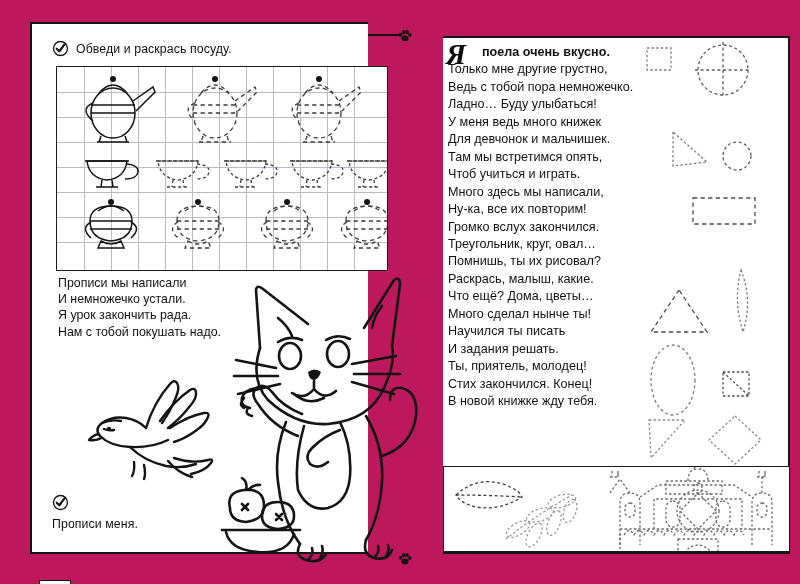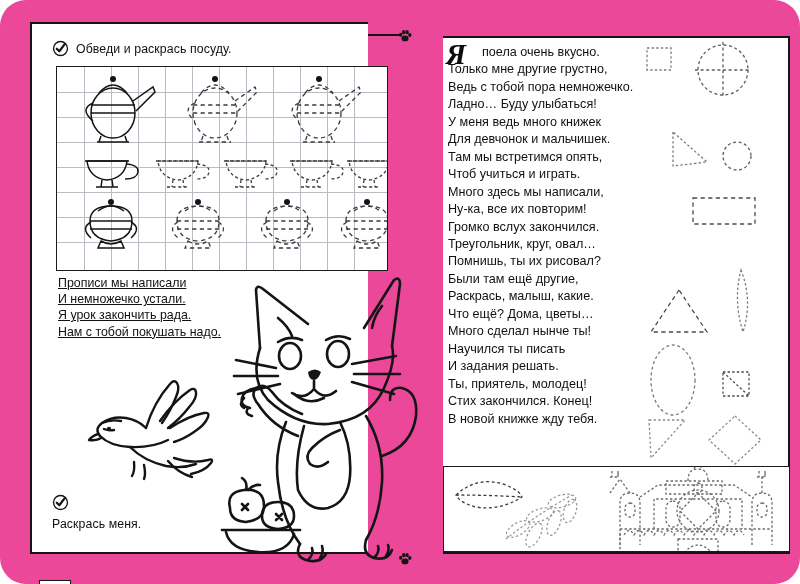--- a/index.html
+++ b/index.html
@@ -2,21 +2,21 @@
 <html><head>
 <meta charset="utf-8">
 <style>
   html,body{margin:0;padding:0;}
   body{
     width:800px;height:584px;overflow:hidden;position:relative;
     background:#ffffff;
     font-family:"Liberation Sans","DejaVu Sans",sans-serif;
     color:#111;
   }
-  .spread{position:absolute;inset:0;background:#ec4899;border-radius:26px;}
+  .spread{position:absolute;inset:0;background:#be185d;}
 
   
   .page-left{position:absolute;left:30px;top:14px;width:355px;height:545px;}
   .page-left-frame{
     position:absolute;left:0;top:8px;width:336px;height:528px;
     border:2px solid #141414;border-right:none;background:#fff;
   }
   .task-row{position:absolute;display:flex;align-items:center;gap:7px;}
   .task-top{left:22px;top:26px;}
   .task-bottom{left:22px;top:480px;}
@@ -29,21 +29,21 @@
     border:1.6px solid #1a1a1a;background:#fff;overflow:hidden;
   }
   .grid-lines{position:absolute;inset:0;}
   .grid-lines i{position:absolute;background:#b9bcc2;}
   .grid-lines i.v{top:0;bottom:0;width:1px;}
   .grid-lines i.h{left:0;right:0;height:1px;}
   .trace-svg{position:absolute;inset:0;width:100%;height:100%;}
 
   
   .poem-left{position:absolute;left:28px;top:262px;width:215px;}
-  .poem-left p{margin:0 0 1px 0;font-size:12.4px;line-height:15.2px;white-space:nowrap;text-decoration:underline;}
+  .poem-left p{margin:0 0 1px 0;font-size:12.4px;line-height:15.2px;white-space:nowrap;}
 
   .art-cat{position:absolute;left:186px;top:262px;width:210px;height:290px;}
   .art-bird{position:absolute;left:52px;top:352px;width:155px;height:125px;}
 
   .page-num{
     position:absolute;left:9px;top:523px;width:30px;height:22px;
     border:1.5px solid #141414;background:#fff;
     display:flex;align-items:center;justify-content:center;
     font-size:10px;color:#111;margin-top:43px;
   }
@@ -59,21 +59,21 @@
     position:absolute;left:28px;top:22px;width:345px;height:514px;
     border:2px solid #141414;border-left:none;background:#fff;
   }
   .dropcap{
     position:absolute;left:31px;top:26px;
     font-family:"Liberation Serif","DejaVu Serif",serif;
     font-style:italic;font-weight:700;font-size:29px;line-height:1;color:#0d0d0d;
   }
   .poem-right{position:absolute;left:33px;top:30px;width:245px;}
   .poem-right p{margin:0;font-size:12.6px;line-height:17.45px;white-space:nowrap;}
-  .poem-right p.first{text-indent:34px;}
+  .poem-right p.first{text-indent:34px;font-weight:bold;}
 
   .shapes-col{position:absolute;left:222px;top:18px;width:150px;height:420px;}
   .shapes-col svg{position:absolute;left:0;top:0;}
 
   .bottom-box{
     position:absolute;left:28px;top:452px;width:345px;height:84px;
     border:1.6px solid #1a1a1a;border-right:none;background:#fff;overflow:hidden;
   }
   .bottom-box svg{position:absolute;left:0;top:0;}
 
@@ -272,21 +272,21 @@
     </div>
 
     <div class="task-row task-bottom">
       <span class="check-icon">
         <svg viewBox="0 0 20 20" width="17" height="17">
           <circle cx="10" cy="10" r="8.2" fill="#fff" stroke="#141414" stroke-width="1.6"></circle>
           <path d="M5.6 10.2 L8.6 13.2 L15 4.9" fill="none" stroke="#141414" stroke-width="2.6" stroke-linecap="round" stroke-linejoin="round"></path>
         </svg>
       </span>
     </div>
-    <div class="task-label" style="position:absolute;left:22px;top:503px;">Раскрась меня.</div>
+    <div class="task-label" style="position:absolute;left:22px;top:503px;">Прописи меня.</div>
 
     <div class="page-num">16</div>
 
     <span class="paw paw-top">
       <svg viewBox="0 0 20 20" width="16" height="16" fill="#141414">
         <ellipse cx="10" cy="13" rx="4.4" ry="3.6"></ellipse>
         <ellipse cx="4.6" cy="8.4" rx="2.1" ry="2.6"></ellipse>
         <ellipse cx="8.4" cy="5.2" rx="2.1" ry="2.7"></ellipse>
         <ellipse cx="12.6" cy="5.2" rx="2.1" ry="2.7"></ellipse>
         <ellipse cx="16" cy="8.8" rx="2.1" ry="2.5"></ellipse>
@@ -315,21 +315,20 @@
       <p>Ладно… Буду улыбаться!</p>
       <p>У меня ведь много книжек</p>
       <p>Для девчонок и мальчишек.</p>
       <p>Там мы встретимся опять,</p>
       <p>Чтоб учиться и играть.</p>
       <p>Много здесь мы написали,</p>
       <p>Ну-ка, все их повторим!</p>
       <p>Громко вслух закончился.</p>
       <p>Треугольник, круг, овал…</p>
       <p>Помнишь, ты их рисовал?</p>
-      <p>Были там ещё другие,</p>
       <p>Раскрась, малыш, какие.</p>
       <p>Что ещё? Дома, цветы…</p>
       <p>Много сделал нынче ты!</p>
       <p>Научился ты писать</p>
       <p>И задания решать.</p>
       <p>Ты, приятель, молодец!</p>
       <p>Стих закончился. Конец!</p>
       <p>В новой книжке жду тебя.</p>
     </div>
 

